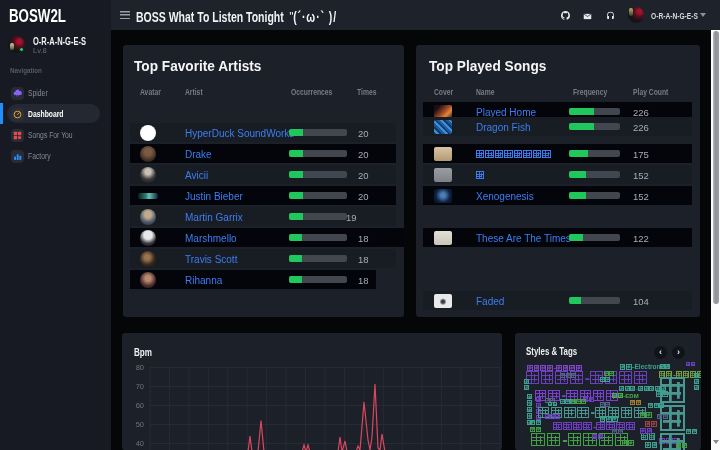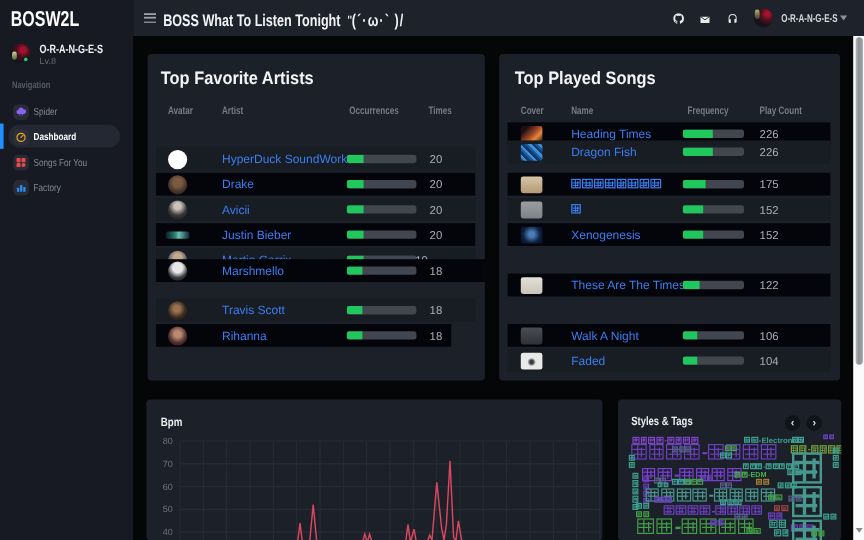--- a/index.html
+++ b/index.html
@@ -170,21 +170,21 @@
       <div class="row even" style="top:207px;width:266px">
         <div class="avc" style="left:18px">
           <div class="av" style="width:16px;height:16px;border-radius:50%;background:radial-gradient(circle at 50% 35%,#c4a98c 25%,#4a5668 60%,#232b38)"></div>
         </div>
         <div class="lnk" style="left:55px">Martin Garrix</div>
         <div class="bar" style="left:159px;width:58px">
           <div class="fill" style="width:14px"></div>
         </div>
         <div class="num" style="left:216px">19</div>
       </div>
-      <div class="row odd" style="top:216px;width:274px">
+      <div class="row odd" style="top:228px;width:274px">
         <div class="avc" style="left:18px">
           <div class="av" style="width:16px;height:16px;border-radius:50%;background:radial-gradient(circle at 50% 32%,#e8e8ea 30%,#3a3a40 62%,#0c0c10)"></div>
         </div>
         <div class="lnk" style="left:55px">Marshmello</div>
         <div class="bar" style="left:159px;width:58px">
           <div class="fill" style="width:13px"></div>
         </div>
         <div class="num" style="left:228px">18</div>
       </div>
       <div class="row even" style="top:249px;width:266px">
@@ -214,21 +214,21 @@
     <div class="chead" style="left:18px;top:42px">Cover</div>
     <div class="chead" style="left:60px;top:42px">Name</div>
     <div class="chead" style="left:157px;top:42px">Frequency</div>
     <div class="chead" style="left:217px;top:42px">Play Count</div>
   </div>
   <div class="abs" style="left:416px;top:0;width:284px;height:450px">
       <div class="row odd" style="top:102px;width:269px">
         <div class="avc" style="left:20px">
           <div class="cv" style="background:linear-gradient(135deg,#1c0d12 20%,#b0502a 55%,#e08a3c 70%,#1a0c10)"></div>
         </div>
-        <div class="lnk" style="left:53px">Heading Times</div>
+        <div class="lnk" style="left:53px">Played Home</div>
         <div class="bar" style="left:146px;width:51px">
           <div class="fill" style="width:25px"></div>
         </div>
         <div class="num" style="left:210px">226</div>
       </div>
       <div class="row even" style="top:117px;width:269px">
         <div class="avc" style="left:20px">
           <div class="cv" style="background:repeating-linear-gradient(45deg,#1d59a0 0 2px,#3e8fd0 2px 4px,#123a6e 4px 6px)"></div>
         </div>
         <div class="lnk" style="left:53px">Dragon Fish</div>
@@ -269,30 +269,20 @@
       </div>
       <div class="row odd" style="top:228px;width:269px">
         <div class="avc" style="left:20px">
           <div class="cv" style="background:linear-gradient(180deg,#e2dfd6,#c9c5ba)"></div>
         </div>
         <div class="lnk" style="left:53px">These Are The Times</div>
         <div class="bar" style="left:146px;width:51px">
           <div class="fill" style="width:14px"></div>
         </div>
         <div class="num" style="left:210px">122</div>
-      </div>
-      <div class="row odd" style="top:270px;width:269px">
-        <div class="avc" style="left:20px">
-          <div class="cv" style="background:linear-gradient(180deg,#4a4d53,#2e3136)"></div>
-        </div>
-        <div class="lnk" style="left:53px">Walk A Night</div>
-        <div class="bar" style="left:146px;width:51px">
-          <div class="fill" style="width:12px"></div>
-        </div>
-        <div class="num" style="left:210px">106</div>
       </div>
       <div class="row even" style="top:291px;width:269px">
         <div class="avc" style="left:20px">
           <div class="cv" style="background:radial-gradient(circle at 50% 55%,#3a3a42 12%,#e9e9ea 30%)"></div>
         </div>
         <div class="lnk" style="left:53px">Faded</div>
         <div class="bar" style="left:146px;width:51px">
           <div class="fill" style="width:12px"></div>
         </div>
         <div class="num" style="left:210px">104</div>

